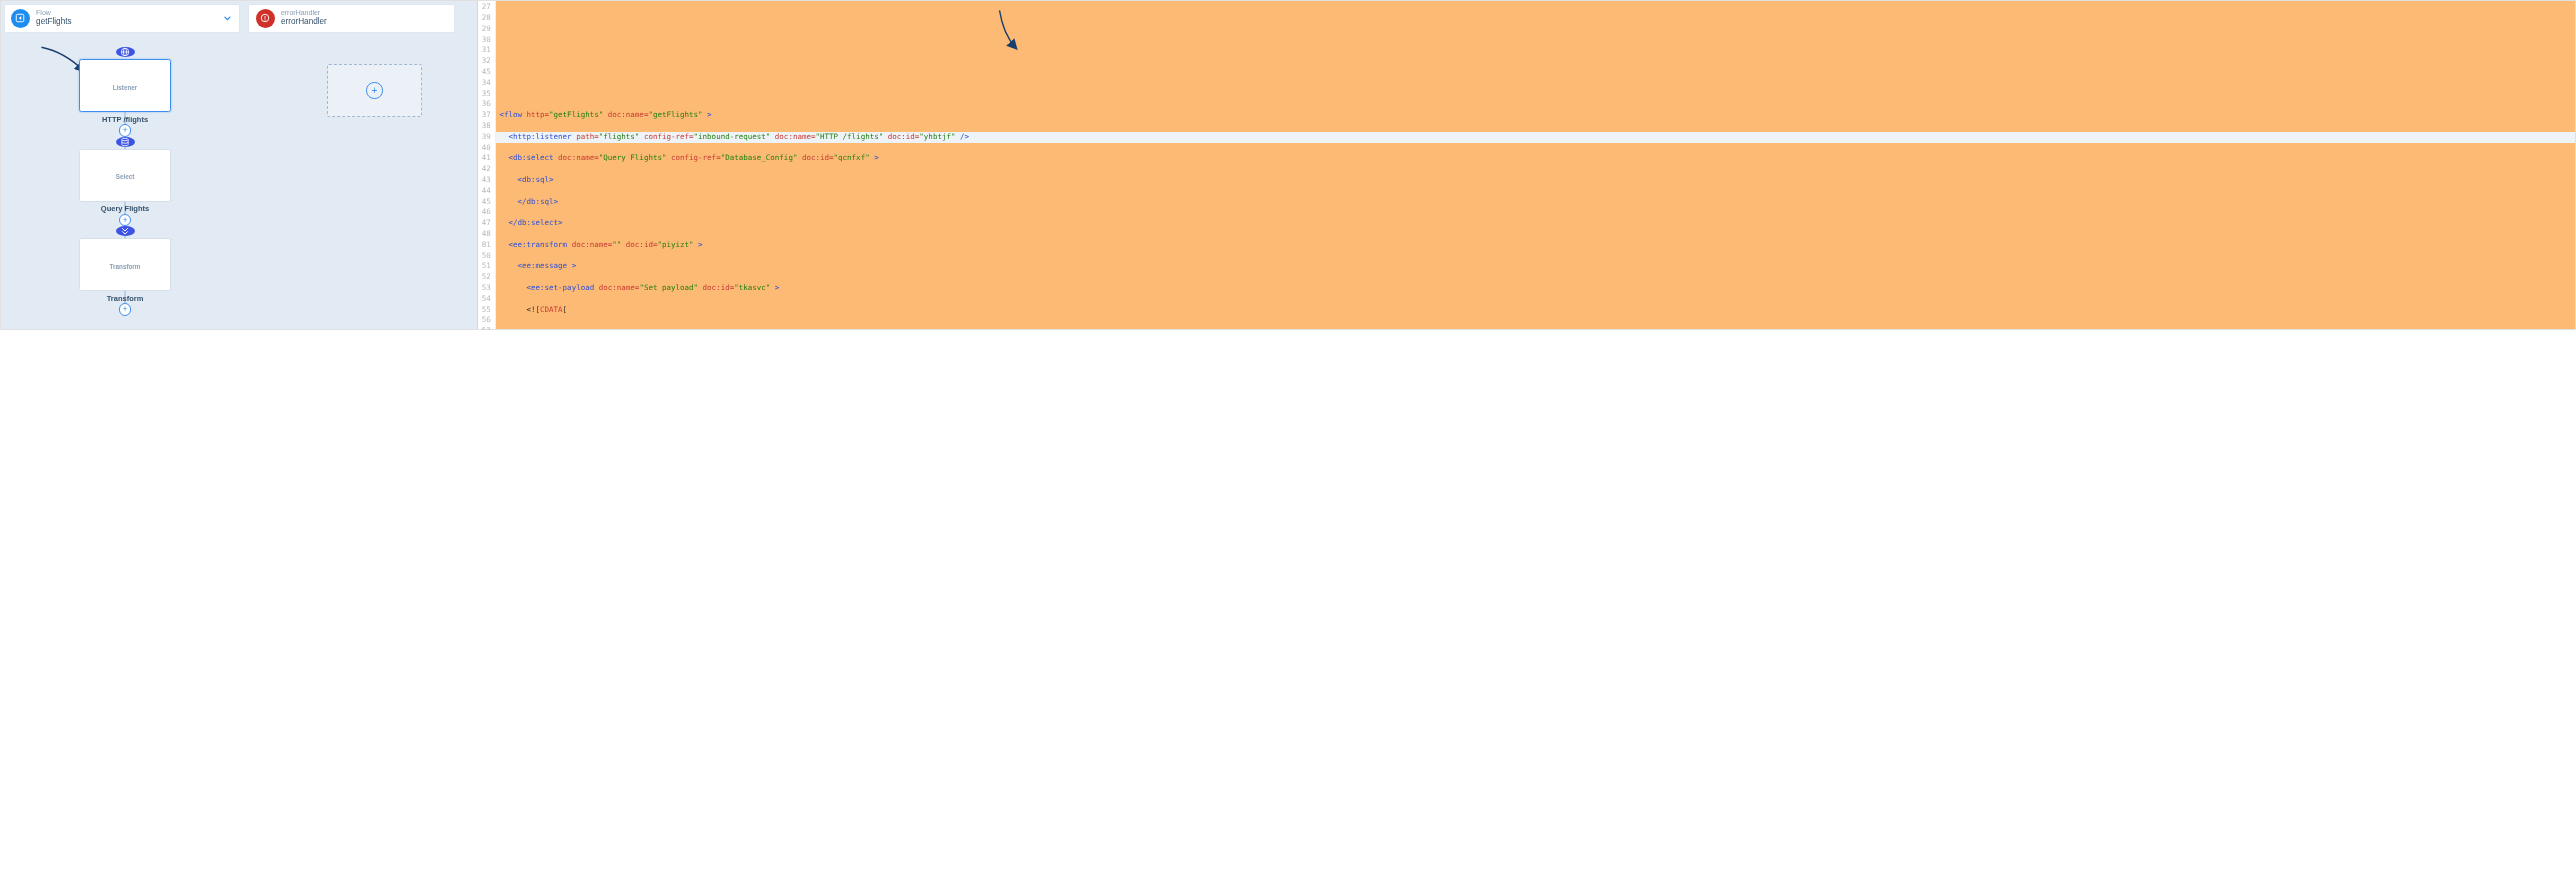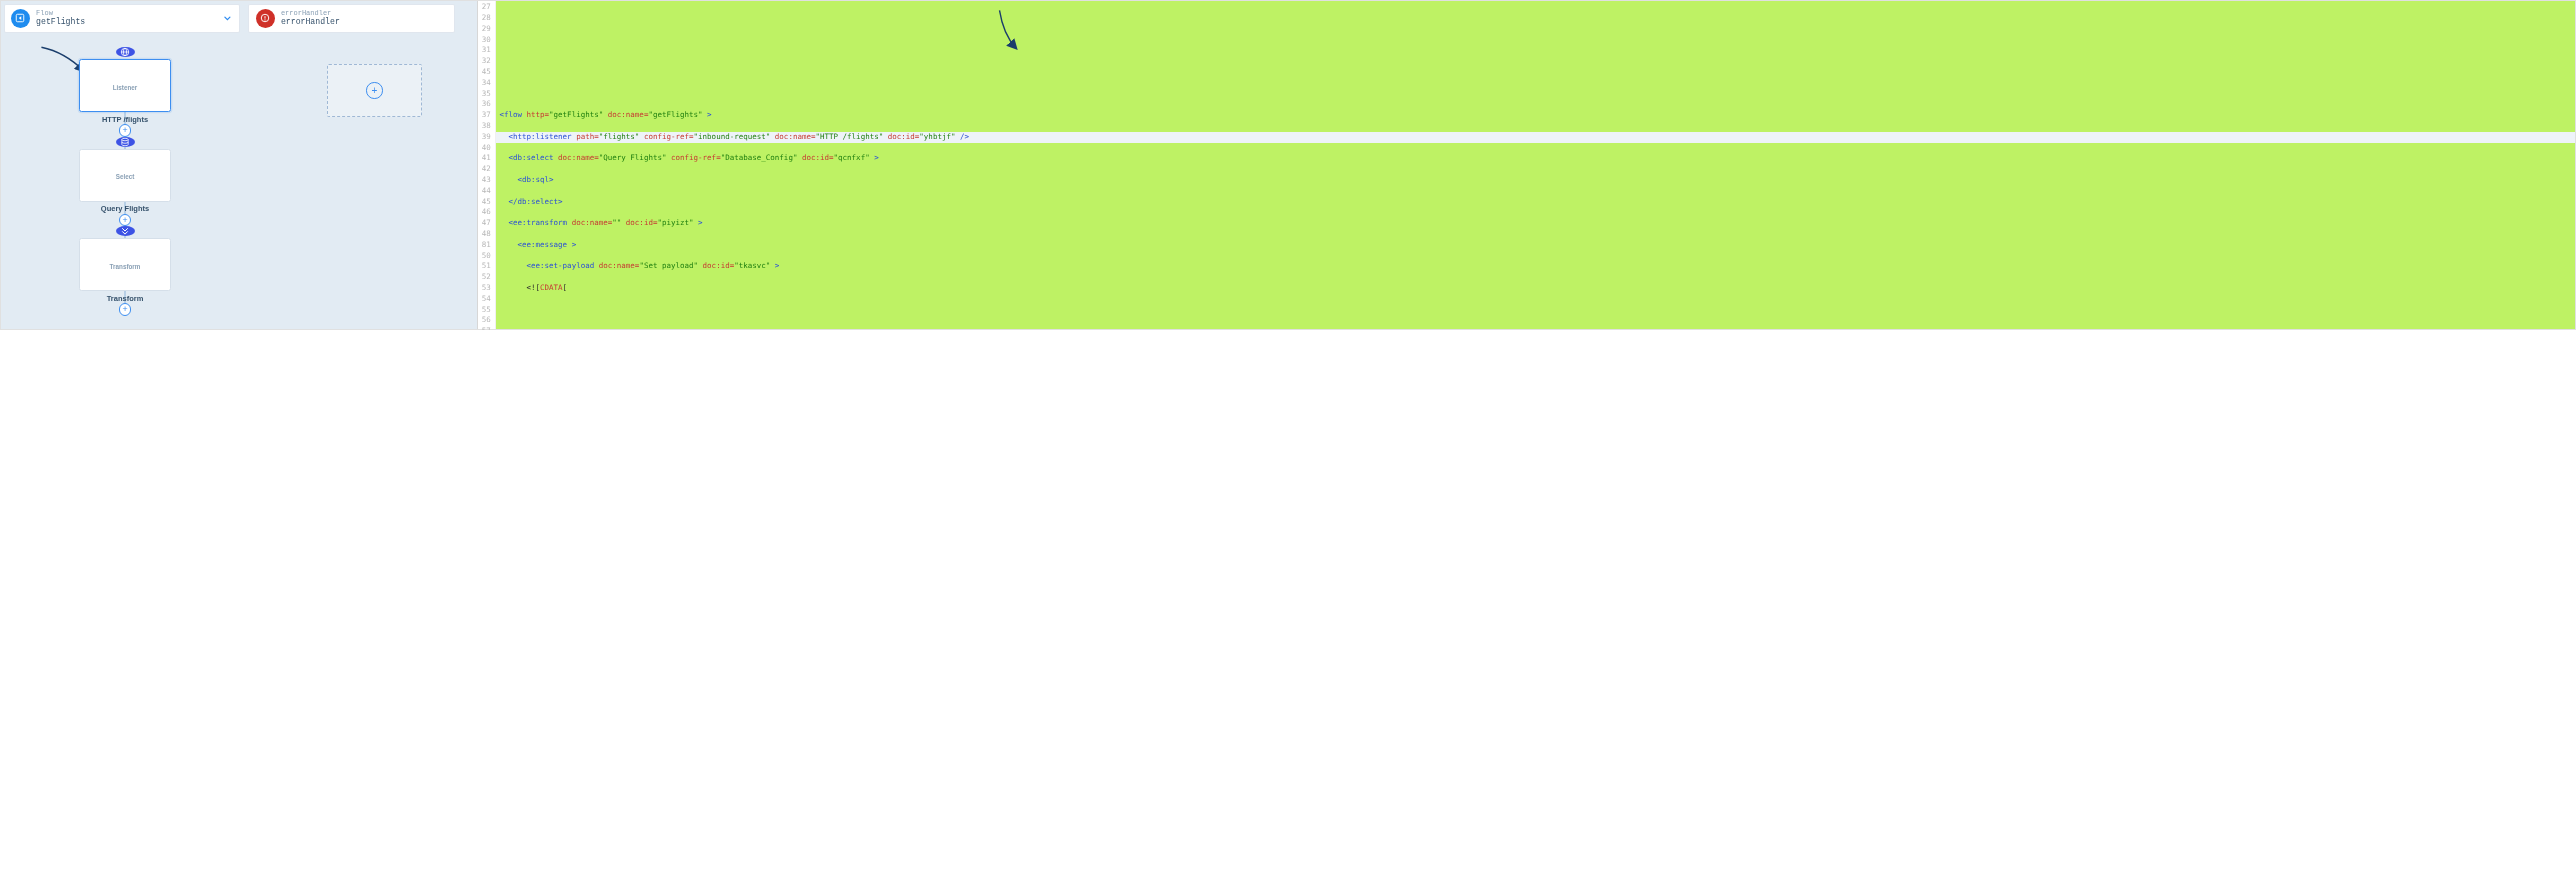--- a/index.html
+++ b/index.html
@@ -1,23 +1,23 @@
 <!DOCTYPE html>
 <html style="font-size:10px"><head>
 <meta charset="utf-8">
 <style>
   * { box-sizing: border-box; margin: 0; padding: 0; }
   body { font-family: -apple-system, BlinkMacSystemFont, "Segoe UI", Arial, sans-serif; font-size: 7.5px; color: #333; background: #fff; }
   .app { display: flex; height: 330px; border: 0.6px solid #e0e0e0; }
   .left-pane { width: 476px; background: #e2ebf3; padding: 2.5px 2.5px 0 2.5px; position: relative; overflow: hidden; }
-  .right-pane { flex: 1; background: #bef264; border-left: 0.6px solid #d7d7d7; display: flex; }
+  .right-pane { flex: 1; background: #fdba74; border-left: 0.6px solid #d7d7d7; display: flex; }
 
   
   .header-row { display: flex; gap: 8.8px; }
-  .header-card { background: #fff; border: 0.6px solid #e0e6ee; border-radius: 1.9px; height: 29px; display: flex; align-items: center; padding: 0 6.3px; font-family: Liberation Mono, monospace; }
+  .header-card { background: #fff; border: 0.6px solid #e0e6ee; border-radius: 1.9px; height: 29px; display: flex; align-items: center; padding: 0 6.3px; }
   .flow-card { width: 236px; position: relative; }
   .err-card { width: 207px; }
   .card-icon { width: 19px; height: 19px; border-radius: 50%; display: flex; align-items: center; justify-content: center; margin-right: 6.3px; flex-shrink: 0; }
   .flow-icon { background: #1f8cef; color: #fff; }
   .err-icon  { background: #cf3028; color: #fff; }
   .card-labels { display: flex; flex-direction: column; line-height: 1.2; }
   .card-type { font-size: 7px; color: #8aa0b5; }
   .card-name { font-size: 8.2px; color: #35516b; font-weight: 500; }
   .chevron { margin-left: auto; color: #2c8af0; }
 
@@ -201,20 +201,21 @@
         <path d="M4 2 Q 10 40 30 62" fill="none" stroke="#1a3d6b" stroke-width="2.2" marker-end="url(#ah2)"></path>
       </svg>
 
 <div class="code-line"></div>
 <div class="code-line"></div>
 <div class="code-line"></div>
 <div class="code-line"><span class="tag">&lt;flow </span><span class="attr">http=</span><span class="str">"getFlights"</span> <span class="attr">doc:name=</span><span class="str">"getFlights"</span><span class="tag"> &gt;</span></div>
 <div class="code-line hl-line">  <span class="tag">&lt;http:listener </span><span class="attr">path=</span><span class="str">"flights"</span> <span class="attr">config-ref=</span><span class="str">"inbound-request"</span> <span class="attr">doc:name=</span><span class="str">"HTTP /flights"</span> <span class="attr">doc:id=</span><span class="str">"yhbtjf"</span><span class="tag"> /&gt;</span></div>
 <div class="code-line">  <span class="tag">&lt;db:select </span><span class="attr">doc:name=</span><span class="str">"Query Flights"</span> <span class="attr">config-ref=</span><span class="str">"Database_Config"</span> <span class="attr">doc:id=</span><span class="str">"qcnfxf"</span><span class="tag"> &gt;</span></div>
 <div class="code-line">    <span class="tag">&lt;db:sql&gt;</span></div>
+<div class="code-line">    <span class="tag">&lt;/db:sql&gt;</span></div>
 <div class="code-line">  <span class="tag">&lt;/db:select&gt;</span></div>
 <div class="code-line">  <span class="tag">&lt;ee:transform </span><span class="attr">doc:name=</span><span class="str">""</span> <span class="attr">doc:id=</span><span class="str">"piyizt"</span><span class="tag"> &gt;</span></div>
 <div class="code-line">    <span class="tag">&lt;ee:message &gt;</span></div>
 <div class="code-line">      <span class="tag">&lt;ee:set-payload </span><span class="attr">doc:name=</span><span class="str">"Set payload"</span> <span class="attr">doc:id=</span><span class="str">"tkasvc"</span><span class="tag"> &gt;</span></div>
 <div class="code-line">      <span class="txt">&lt;![</span><span class="attr">CDATA</span><span class="txt">[</span></div>
 
 
 
 
 

